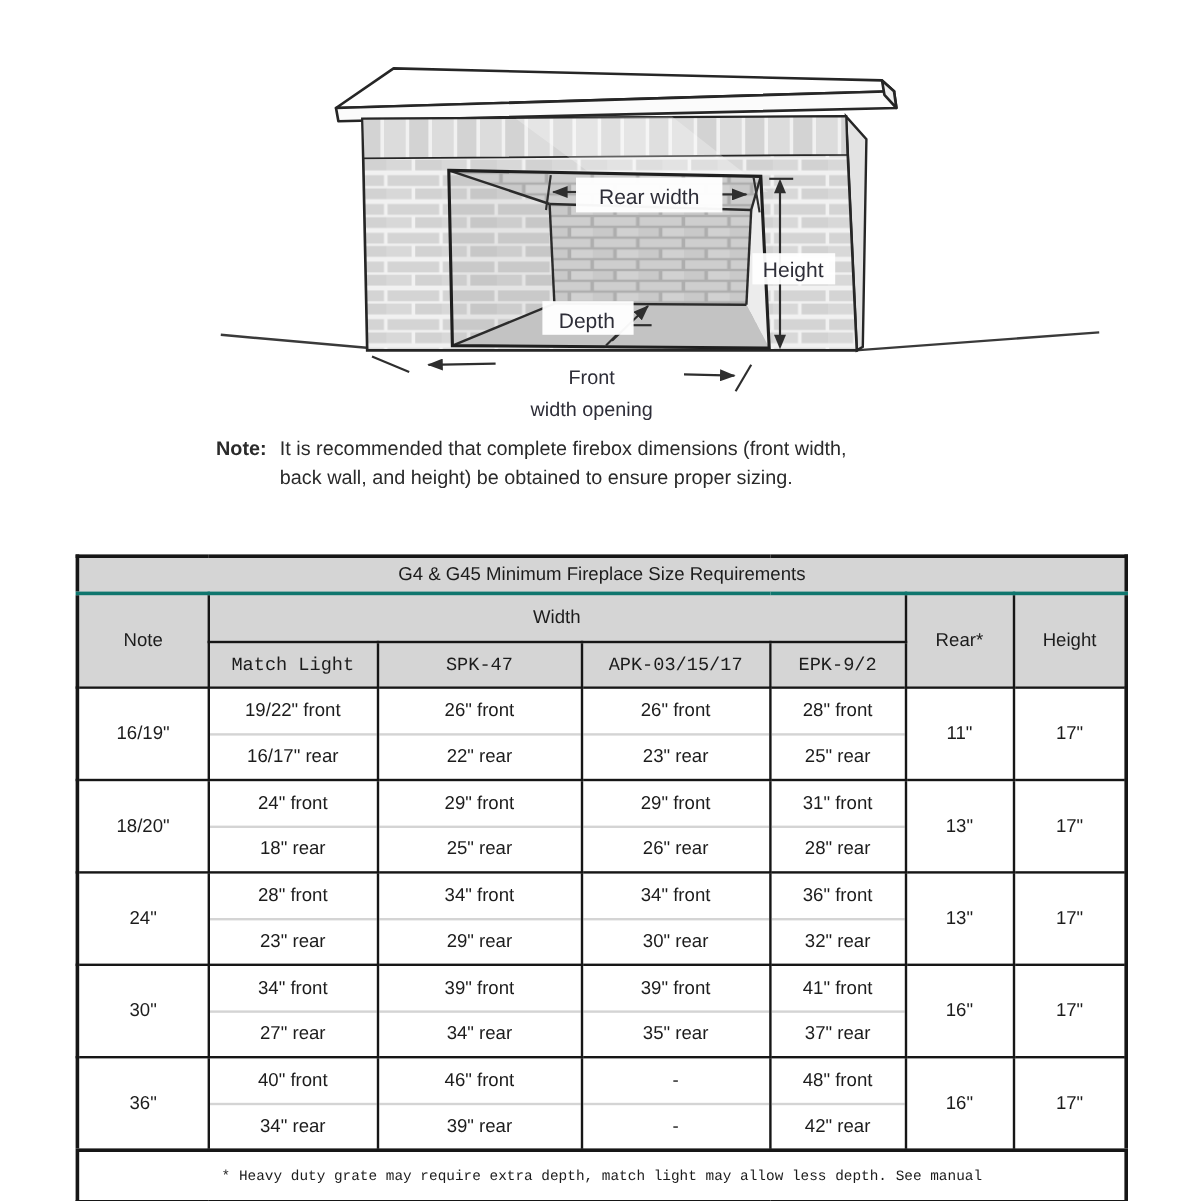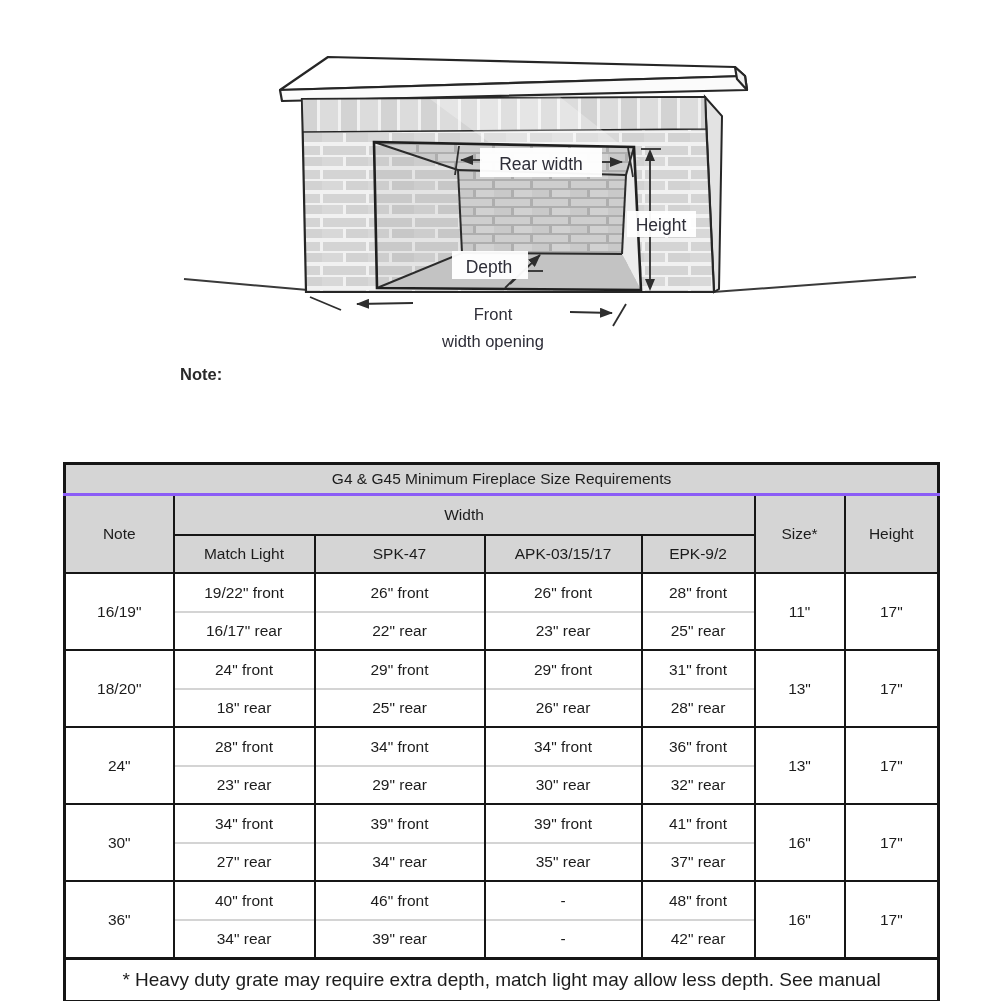--- a/index.html
+++ b/index.html
@@ -22,28 +22,28 @@
   
   table.spec{
     position:absolute;left:63px;top:462px;width:874px;
     border-collapse:collapse;table-layout:fixed;background:#fff;
     border:3px solid #161616;font-size:15.5px;color:#1c1c1c;
   }
   .spec th,.spec td{
     border:2px solid #161616;font-weight:normal;text-align:center;
     vertical-align:middle;padding:0;overflow:hidden;
   }
-  .spec .title-row th{height:28px;background:#d5d5d5;border-bottom:3px solid #8b5cf6;}
+  .spec .title-row th{height:28px;background:#d5d5d5;border-bottom:3px solid #0f766e;}
   .spec .hdr th{background:#d5d5d5;}
   .spec .hdr-width th{height:38px;}
-  .spec .hdr-sub th{height:36px;}
+  .spec .hdr-sub th{height:36px;font-family:Liberation Mono, monospace;}
   .spec .grp td{height:75px;}
   .wcell .half{height:36px;display:flex;align-items:center;justify-content:center;}
   .wcell .front{border-bottom:2px solid #d4d4d4;}
-  .spec .foot td{height:40px;border-top:3px solid #161616;font-size:19px;}
+  .spec .foot td{height:40px;border-top:3px solid #161616;font-size:12px;font-family:Liberation Mono, monospace;}
 </style>
 </head>
 <body>
 
 <div id="diagram">
 <svg width="1000" height="460" viewBox="0 0 1000 460" xmlns="http://www.w3.org/2000/svg">
   <defs>
     <pattern id="brickA" patternUnits="userSpaceOnUse" width="46" height="24">
       <rect width="46" height="24" fill="#f1f1f1"></rect>
       <rect x="1" y="2" width="43" height="9" fill="#d4d4d4"></rect>
@@ -137,42 +137,43 @@
     <line x1="613" y1="326" x2="626" y2="304"></line>
   </g>
   <text x="493" y="320" text-anchor="middle" class="dim-label-sm">Front</text>
   <text x="493" y="347" text-anchor="middle" class="dim-label-sm">width opening</text>
 </svg>
 </div>
 
 <div class="note">
   <span class="note-label">Note:</span>
   <span>
-    <br>
+    <span>It is recommended that complete firebox dimensions (front width,</span><br>
+    <span>back wall, and height) be obtained to ensure proper sizing.</span>
   </span>
 </div>
 
 <table class="spec">
   <colgroup>
     <col style="width:109px">
       <col style="width:141px">
       <col style="width:170px">
     <col style="width:157px">
       <col style="width:113px">
       <col style="width:90px">
       <col style="width:94px">
   </colgroup>
   <tbody>
   <tr class="title-row">
     <th colspan="7">G4 &amp; G45 Minimum Fireplace Size Requirements</th>
   </tr>
   <tr class="hdr hdr-width">
     <th rowspan="2">Note</th>
     <th colspan="4">Width</th>
-    <th rowspan="2">Size*</th>
+    <th rowspan="2">Rear*</th>
     <th rowspan="2">Height</th>
   </tr>
   <tr class="hdr hdr-sub">
     <th>Match Light</th>
     <th>SPK-47</th>
     <th>APK-03/15/17</th>
     <th>EPK-9/2</th>
   </tr>
 
   <tr class="grp">

